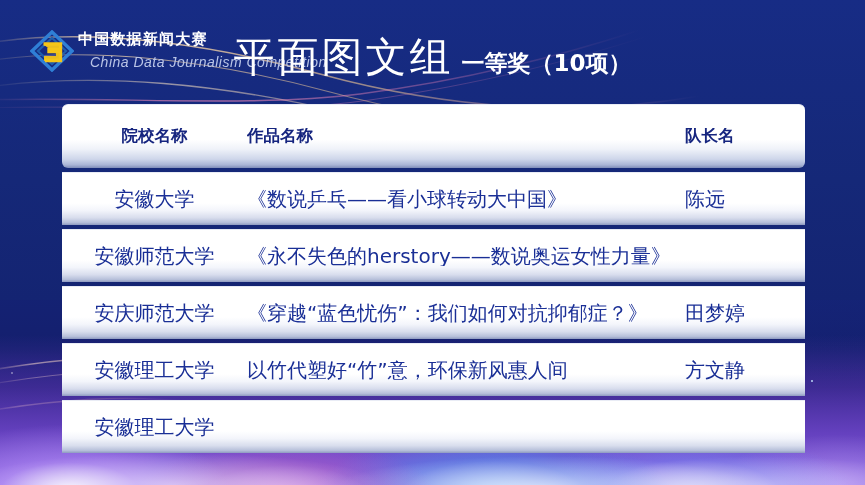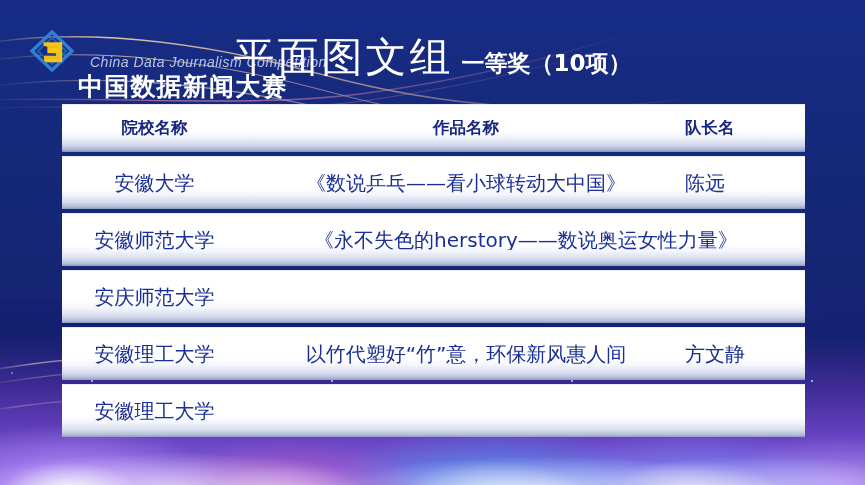--- a/index.html
+++ b/index.html
@@ -62,24 +62,23 @@
   }
 
   
   .ribbons{ position:absolute; left:0; top:0; width:865px; height:485px; }
 
   
   #logo{ position:absolute; left:30px; top:28px; width:215px; height:46px; }
   .logo-mark{ position:absolute; left:0; top:2px; width:44px; height:42px; }
   .logo-cn{
     position:absolute; left:48px; top:2px;
-    font-size:25px; font-weight:700; color:#ffffff;
+    font-size:15px; font-weight:700; color:#ffffff;
     letter-spacing:1.2px; white-space:nowrap;
     font-family:"DejaVu Sans","Liberation Sans",sans-serif;
-    margin-top:40px;
   }
   .logo-en{
     position:absolute; left:60px; top:26px;
     font-size:14px; color:#b9c4e6; letter-spacing:.5px; white-space:nowrap;
     font-family:"Liberation Sans",sans-serif;
     font-style:italic;
   }
 
   
   #title-wrap{
@@ -106,27 +105,28 @@
   }
   .row{
     display:flex; align-items:center;
     height:53px;
     background:linear-gradient(180deg,
         #ffffff 0%, #ffffff 58%, #f3f5fb 72%,
         #d8dded 86%, #b7c0da 95%, #8e9ac0 100%);
     border-top:1px solid #e9ecf5;
   }
   .row.head{
-    height:48px;
+    height:64px;
     background:linear-gradient(180deg,
         #ffffff 0%, #ffffff 55%, #eff2f9 70%,
         #ced6ea 86%, #aab5d6 95%, #7e8cb8 100%);
+    border-radius:6px;
   }
   .c-school{ width:185px; text-align:center; }
-  .c-work  { flex:1;        text-align:center; }
+  .c-work  { flex:1;        }
   .c-leader{ width:120px;   text-align:left; }
 
   .cell{
     color:#1a2f96;
     font-family:"DejaVu Sans","Liberation Sans",sans-serif;
     font-size:20px;
     white-space:nowrap;
     overflow:hidden;
     line-height:1;
   }
@@ -209,20 +209,22 @@
     <div class="cell c-leader">陈远</div>
   </div>
 
   <div class="row">
     <div class="cell c-school">安徽师范大学</div>
     <div class="cell c-work">《永不失色的herstory——数说奥运女性力量》</div>
   </div>
 
   <div class="row">
     <div class="cell c-school">安庆师范大学</div>
+    <div class="cell c-work">《穿越“蓝色忧伤”：我们如何对抗抑郁症？》</div>
+    <div class="cell c-leader">田梦婷</div>
   </div>
 
   <div class="row">
     <div class="cell c-school">安徽理工大学</div>
     <div class="cell c-work">以竹代塑好“竹”意，环保新风惠人间</div>
     <div class="cell c-leader">方文静</div>
   </div>
 
   <div class="row">
     <div class="cell c-school">安徽理工大学</div>

